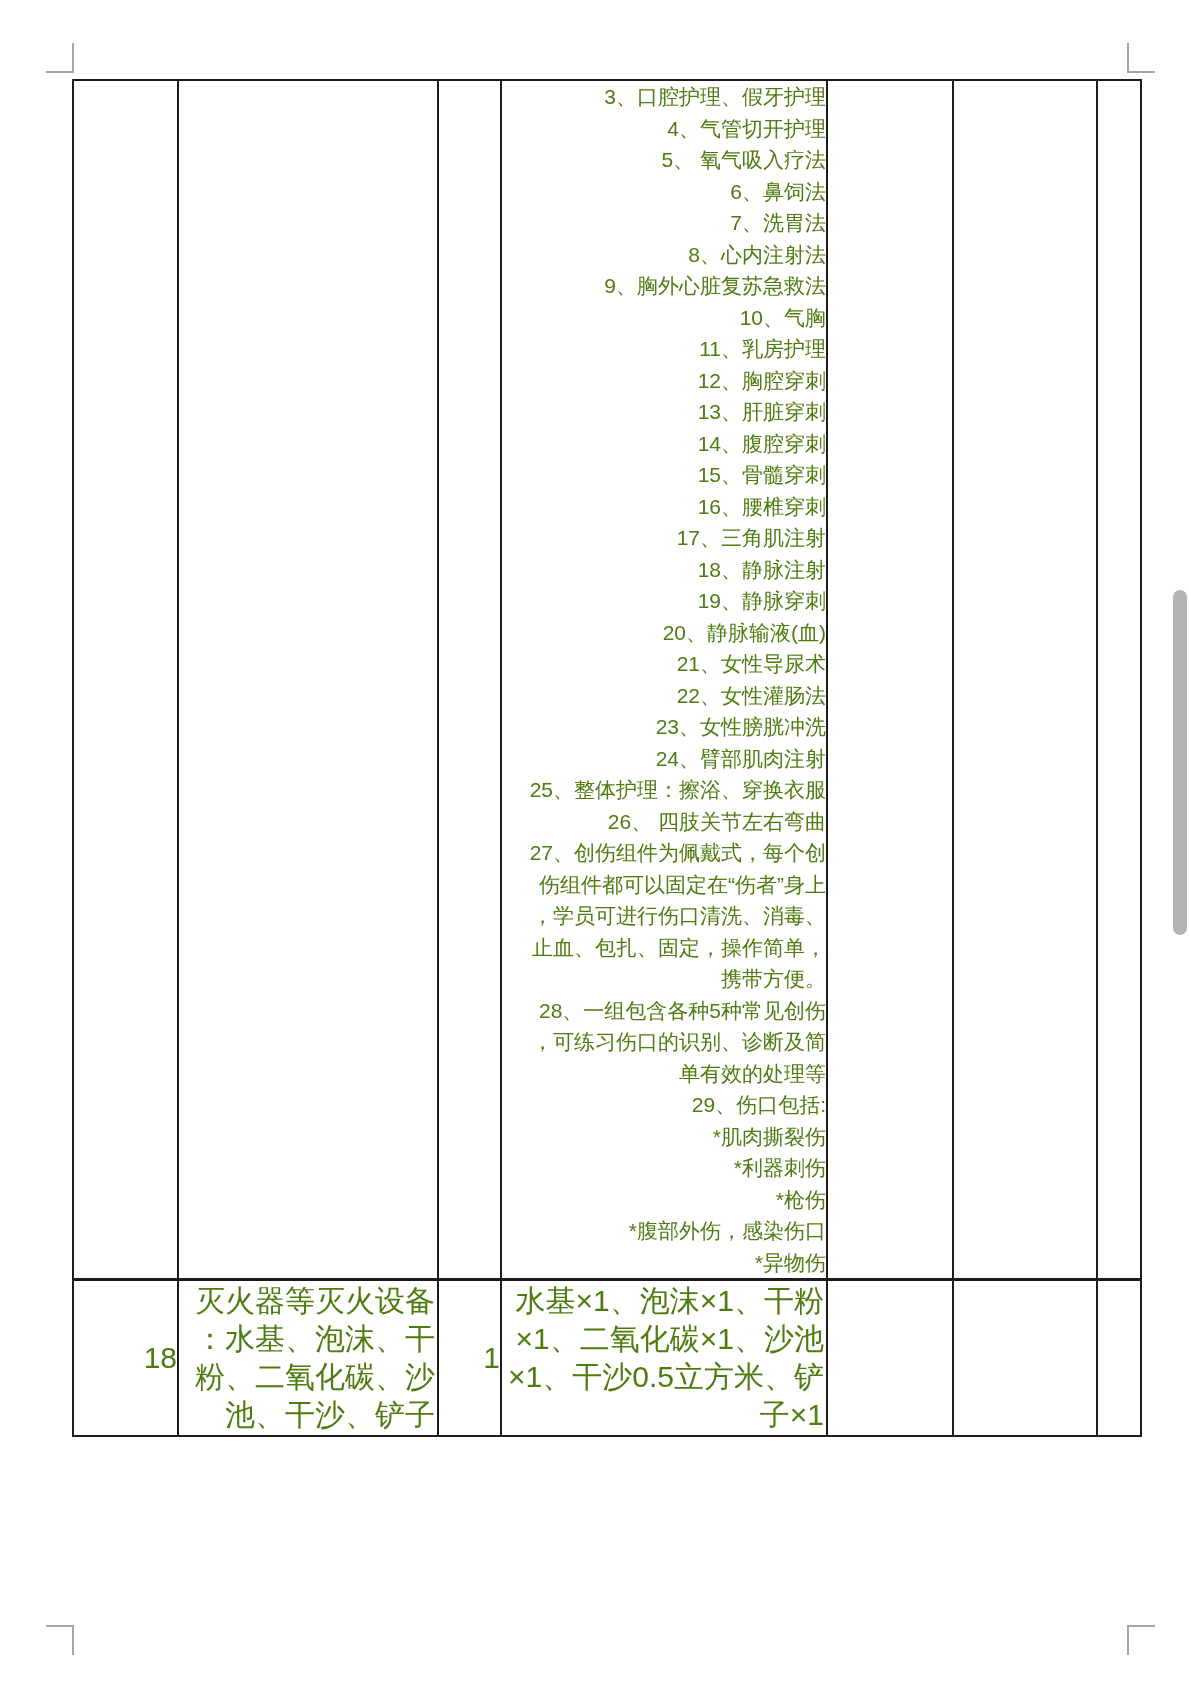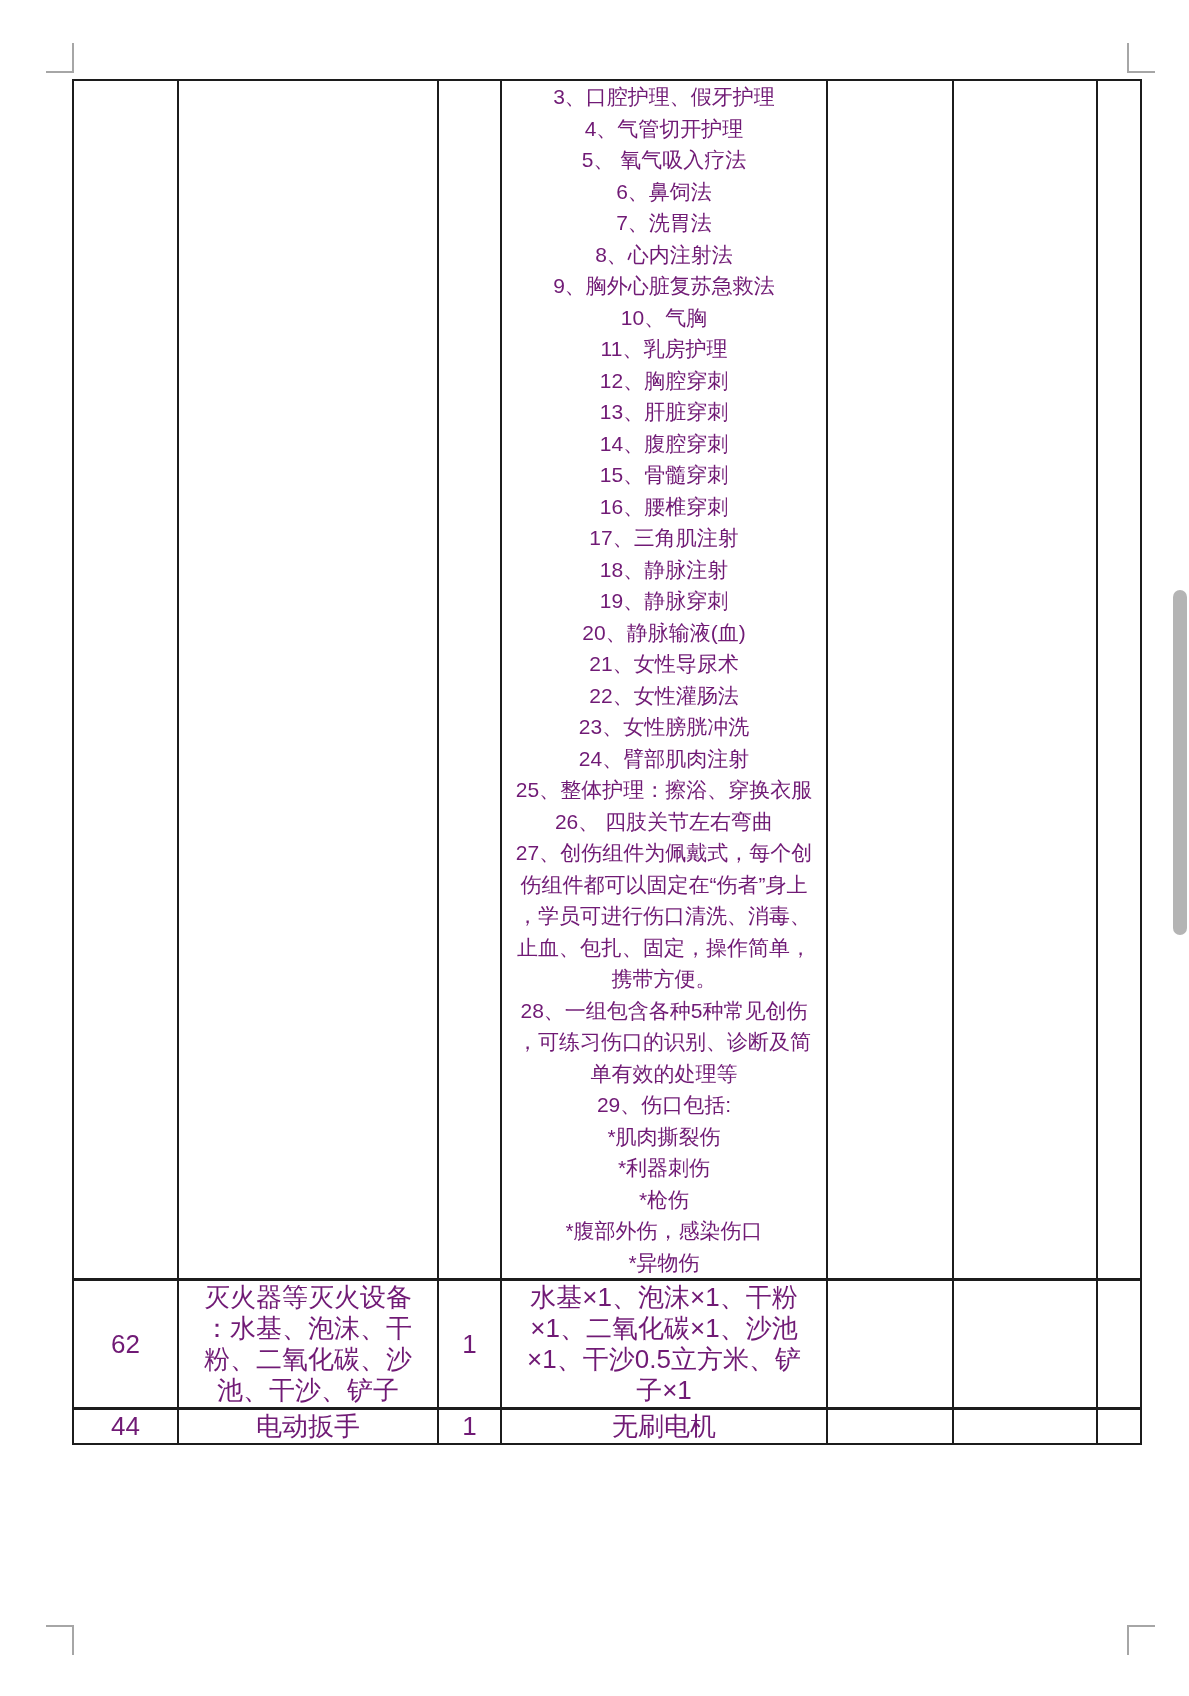--- a/index.html
+++ b/index.html
@@ -41,41 +41,41 @@
     left: 72px;
     top: 79px;
     width: 1068px;
     border-collapse: collapse;
     table-layout: fixed;
   }
   table.doc-table td {
     border: 2px solid #1c1c1c;
     padding: 0;
     vertical-align: middle;
-    text-align: center;
-    color: #701a75;
+    text-align: right;
+    color: #4d7c0f;
     overflow: hidden;
   }
   tr.thick-top td { border-top: 3px solid #1c1c1c; }
 
   .multiline { white-space: pre-line; }
 
   
   td.bigrow-spec {
     vertical-align: top;
     text-align: left;
     font-size: 21px;
     line-height: 31.5px;
     padding: 5px 4px 5px 10px;
   }
 
   
   tr.item-row td {
-    font-size: 26px;
-    line-height: 31px;
+    font-size: 30px;
+    line-height: 38px;
   }
   tr.item-row td.name-cell,
   tr.item-row td.spec-cell { padding: 1px 2px; }
 </style>
 </head>
 <body>
 
 <div id="page">
 
   <div class="cropmark cm-tl"></div>
@@ -136,45 +136,36 @@
 *利器刺伤
 *枪伤
 *腹部外伤，感染伤口
 *异物伤</td>
       <td></td>
       <td></td>
       <td></td>
     </tr>
 
     <tr class="item-row thick-top">
-      <td>62</td>
+      <td>18</td>
       <td class="name-cell multiline">灭火器等灭火设备
 ：水基、泡沫、干
 粉、二氧化碳、沙
 池、干沙、铲子</td>
       <td>1</td>
       <td class="spec-cell multiline">水基×1、泡沫×1、干粉
 ×1、二氧化碳×1、沙池
 ×1、干沙0.5立方米、铲
 子×1</td>
       <td></td>
       <td></td>
       <td></td>
     </tr>
 
 
 
-    <tr class="item-row thick-top">
-      <td>44</td>
-      <td class="name-cell multiline">电动扳手</td>
-      <td>1</td>
-      <td class="spec-cell multiline">无刷电机</td>
-      <td></td>
-      <td></td>
-      <td></td>
-    </tr>
 
   </tbody>
     </table>
 
   <div class="scroll-thumb"></div>
 
 </div>
 
 </body></html>

